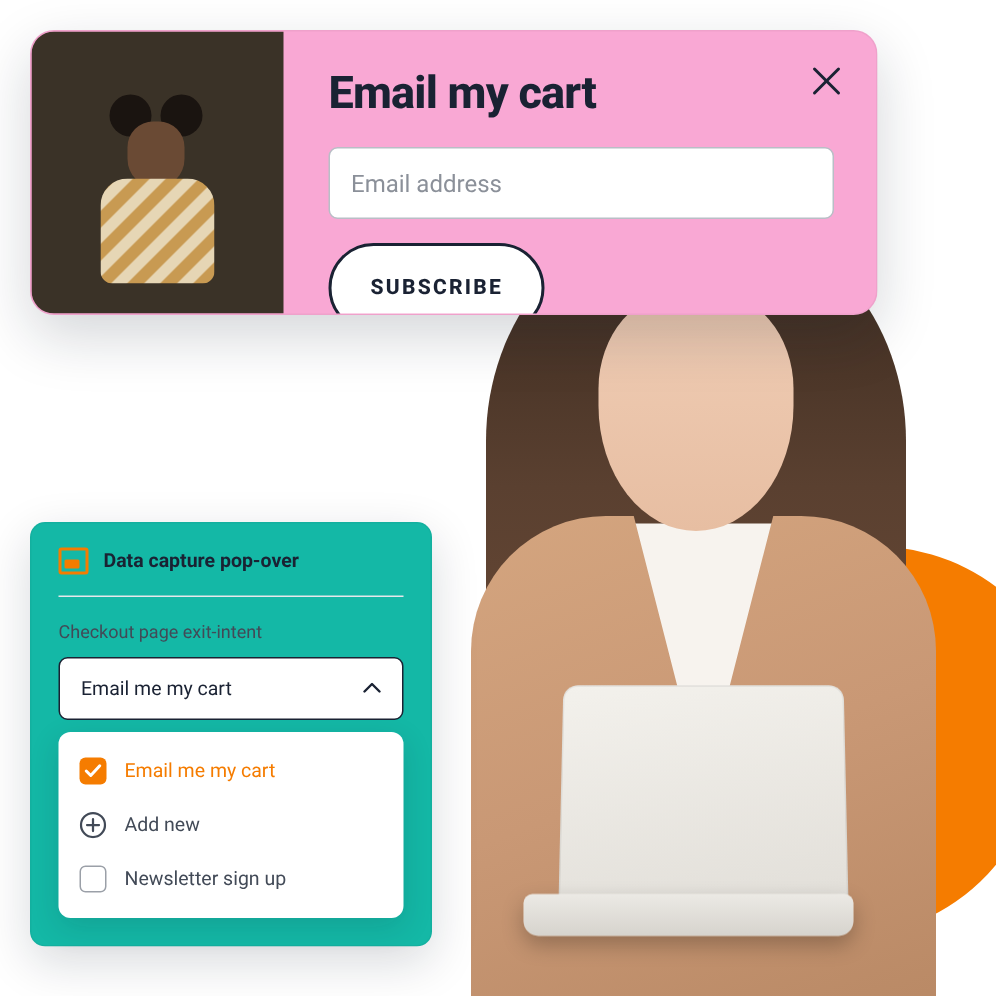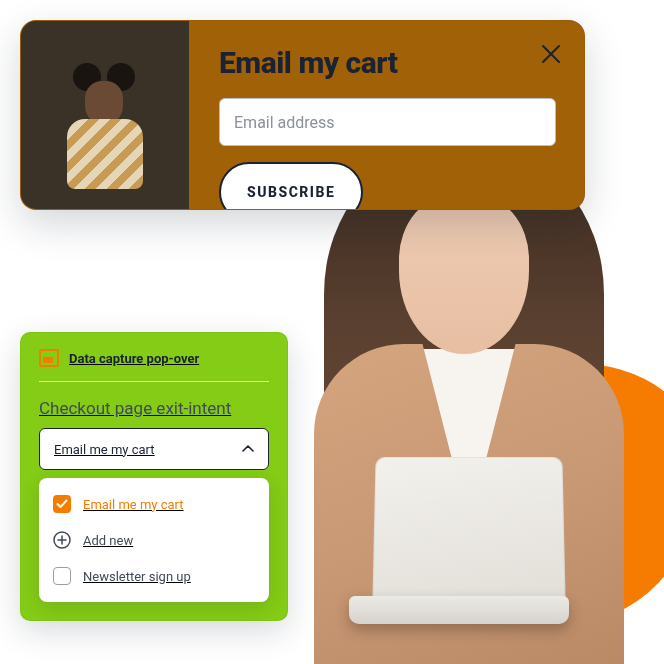--- a/index.html
+++ b/index.html
@@ -89,21 +89,21 @@
     box-shadow: inset 0 0 0 1px rgba(0,0,0,0.06);
   }
 
   
   .popup {
     position: absolute;
     top: 20px;
     left: 20px;
     width: 565px;
     height: 190px;
-    background: #a16207;
+    background: #f9a8d4;
     border-radius: 16px;
     box-shadow: 0 14px 38px rgba(15,25,45,0.18);
     display: flex;
     overflow: hidden;
     border: 1px solid rgba(0,0,0,0.04);
   }
   .popup-img {
     width: 168px;
     height: 100%;
     position: relative;
@@ -189,28 +189,27 @@
     background: none;
     border: none;
     cursor: pointer;
     padding: 0;
   }
 
   
   .panel {
     position: absolute;
     left: 20px;
-    top: 332px;
+    top: 348px;
     width: 268px;
-    background: #84cc16;
+    background: #14b8a6;
     border-radius: 10px;
     box-shadow: 0 10px 32px rgba(15,25,45,0.16);
     padding: 16px 18px 18px;
     border: 1px solid rgba(0,0,0,0.04);
-    text-decoration: underline;
   }
   .panel-header {
     display: flex;
     align-items: center;
     gap: 10px;
     padding-bottom: 14px;
     border-bottom: 1px solid #e6e8eb;
     margin-bottom: 16px;
   }
   .popover-icon {
@@ -230,21 +229,21 @@
     height: 6px;
     background: #f57c00;
     border-radius: 1px;
   }
   .panel-title {
     font-size: 13px;
     font-weight: 700;
     color: #1a2233;
   }
   .field-label {
-    font-size: 17px;
+    font-size: 12px;
     color: #424a57;
     margin-bottom: 10px;
   }
   .select {
     position: relative;
     width: 100%;
     height: 42px;
     border: 1px solid #1a2233;
     border-radius: 6px;
     display: flex;

